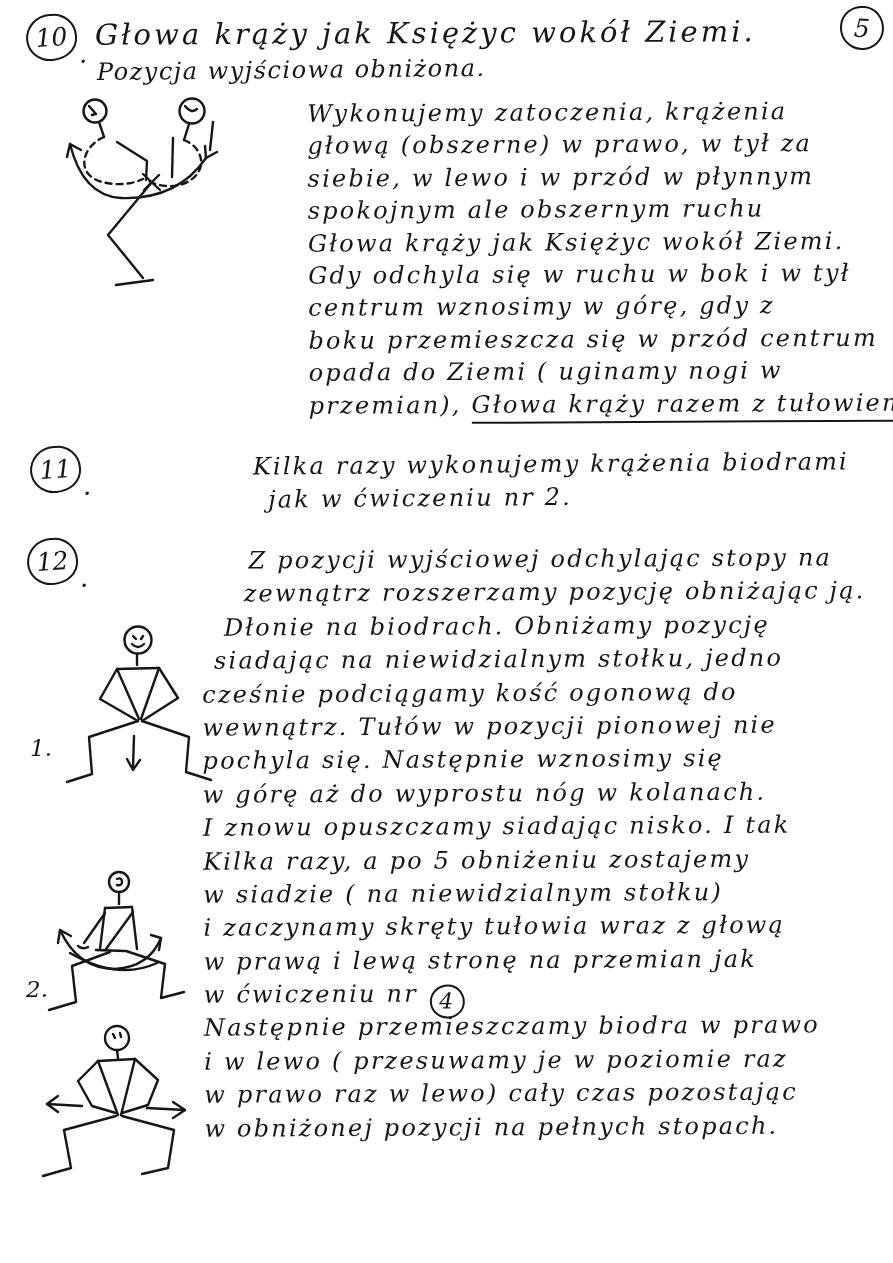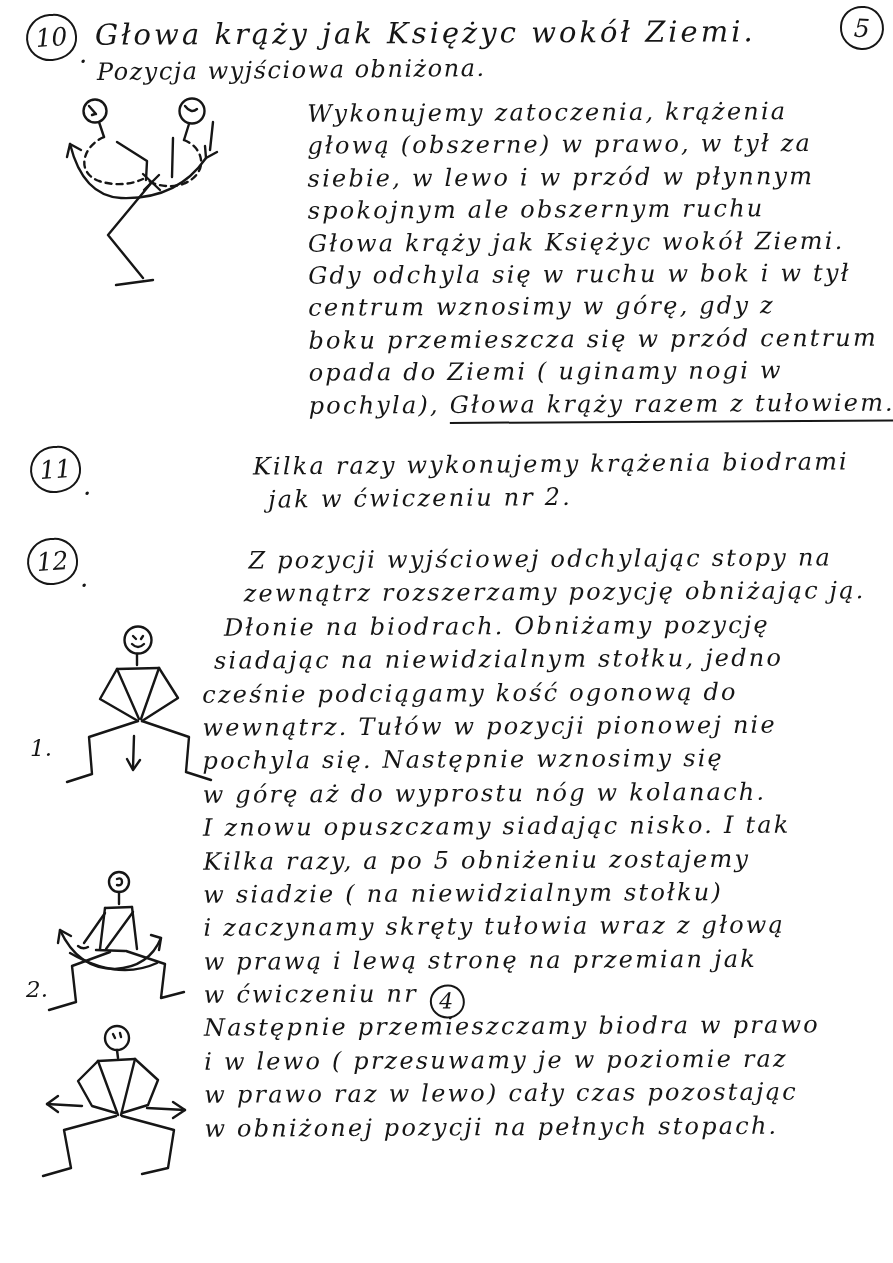--- a/index.html
+++ b/index.html
@@ -107,21 +107,21 @@
   <div class="line">Wykonujemy zatoczenia, krążenia</div>
   <div class="line">głową (obszerne) w prawo, w tył za</div>
   <div class="line">siebie, w lewo i w przód w płynnym</div>
   <div class="line">spokojnym ale obszernym ruchu</div>
   <div class="line">Głowa krąży jak Księżyc wokół Ziemi.</div>
   <div class="line">Gdy odchyla się w ruchu w bok i w tył</div>
   <div class="line">centrum wznosimy w górę, gdy z</div>
   <div class="line">boku przemieszcza się w przód centrum</div>
   <div class="line">opada do Ziemi ( uginamy nogi w</div>
   <div class="line">
-    <span>pochyla), </span><span class="underl">Głowa krąży razem z tułowiem.</span>
+    <span>przemian), </span><span class="underl">Głowa krąży razem z tułowiem.</span>
   </div>
 </div>
 
 <div class="abs marker" style="left:30px; top:446px;">
   <span class="circ">11</span>
     <span class="dot">.</span>
 </div>
 
 <div class="abs para" style="left:253px; top:448px; transform:rotate(-0.5deg);">
   <div class="line" style="height:33px; line-height:33px;">Kilka razy wykonujemy krążenia biodrami</div>

